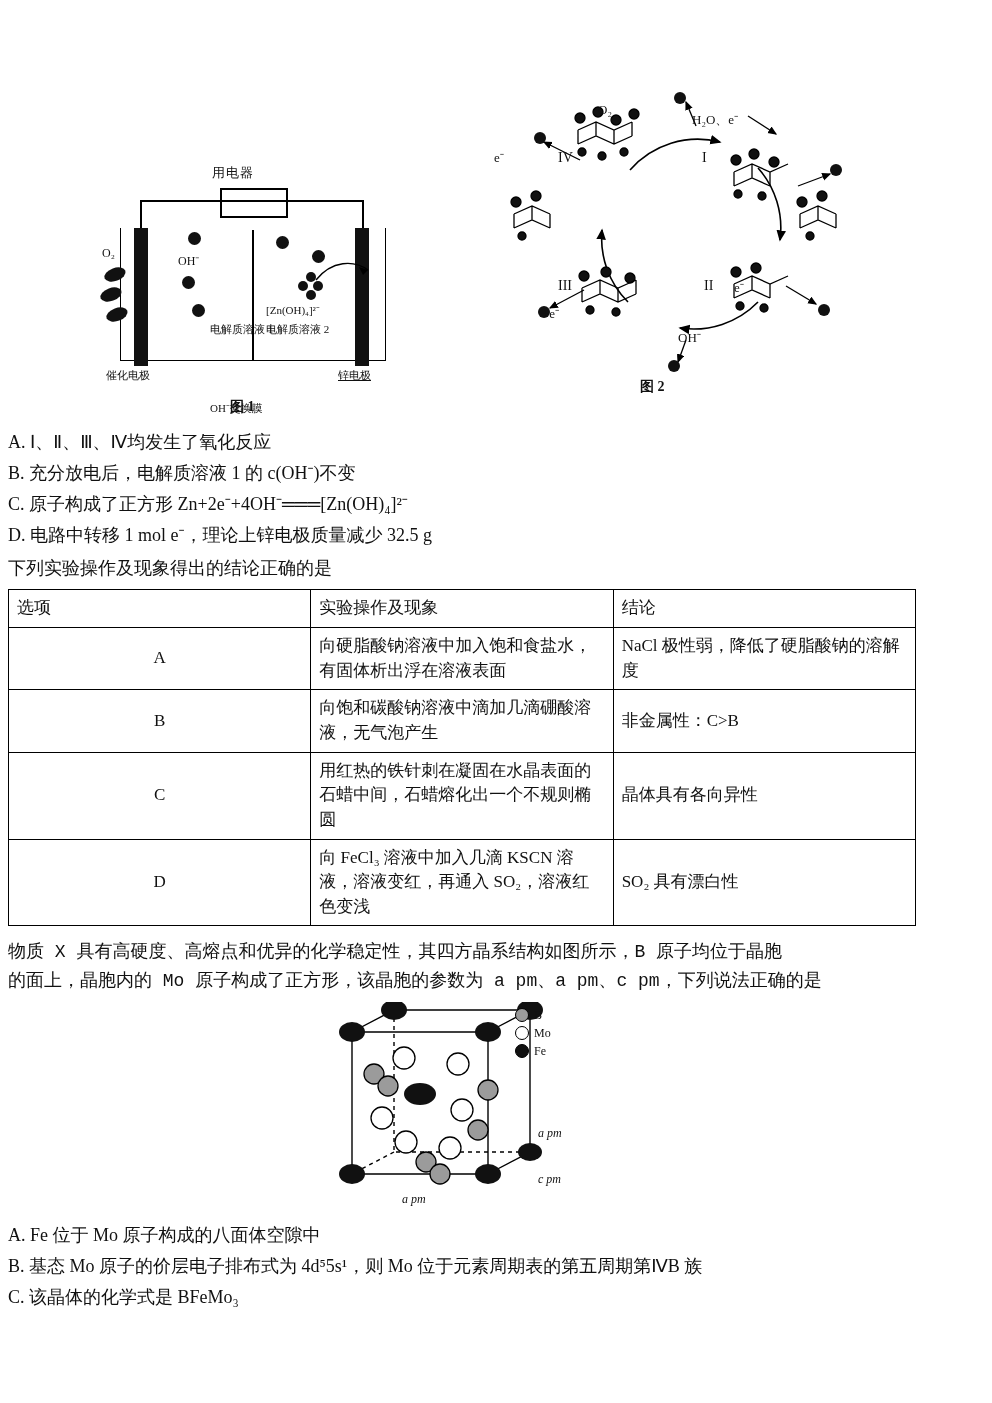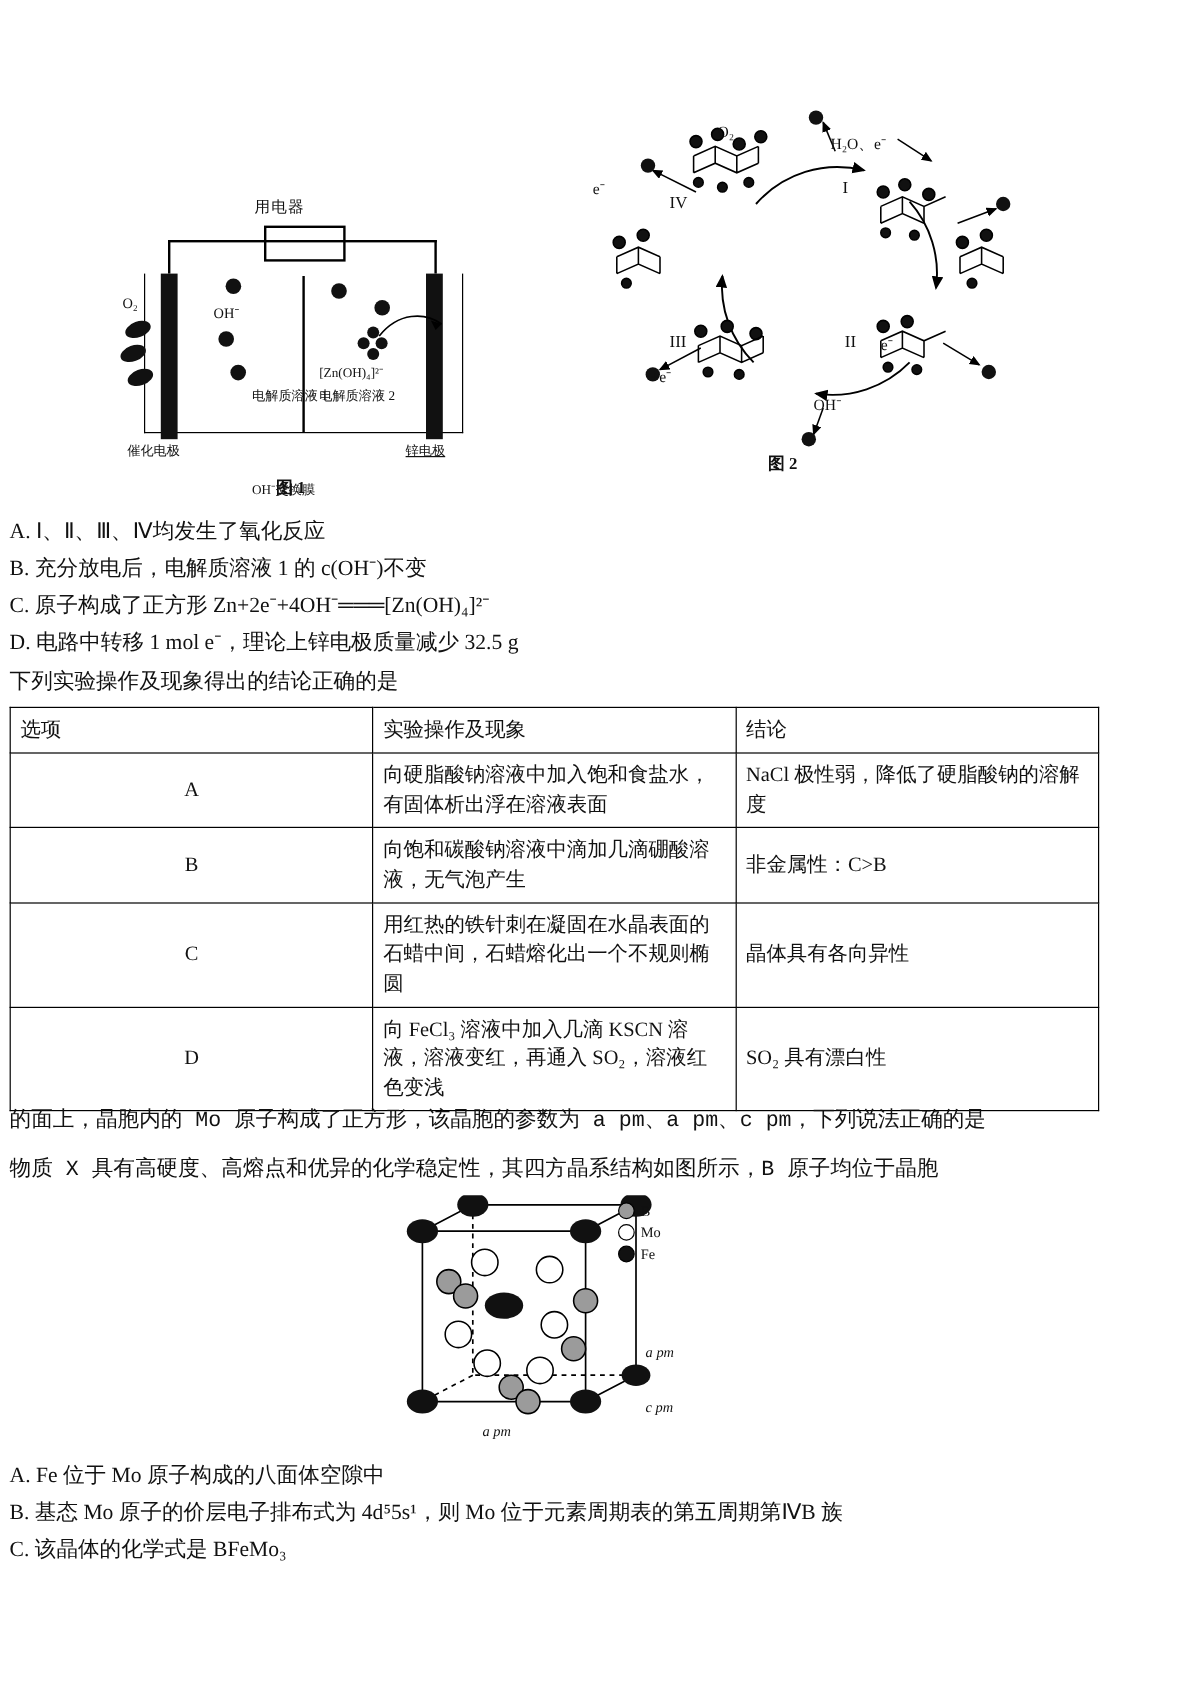--- a/index.html
+++ b/index.html
@@ -364,21 +364,21 @@
         </g>
       </svg>
 
       <div class="lbl" style="position:absolute; left:118px; top:12px; font-size:13px;">O₂</div>
       <div class="lbl" style="position:absolute; left:212px; top:20px; font-size:13px;">H₂O、e⁻</div>
       <div class="lbl" style="position:absolute; left:14px; top:58px; font-size:13px;">e⁻</div>
       <div class="lbl" style="position:absolute; left:254px; top:188px; font-size:13px;">e⁻</div>
       <div class="lbl" style="position:absolute; left:198px; top:238px; font-size:13px;">OH⁻</div>
       <div class="lbl" style="position:absolute; left:62px; top:214px; font-size:13px;">+e⁻</div>
 
-      <div class="lbl" style="position:absolute; left:78px; top:60px; font-size:14px;margin-top:12px;">IV</div>
+      <div class="lbl" style="position:absolute; left:78px; top:60px; font-size:14px;">IV</div>
       <div class="lbl" style="position:absolute; left:222px; top:60px; font-size:14px;">I</div>
       <div class="lbl" style="position:absolute; left:224px; top:188px; font-size:14px;">II</div>
       <div class="lbl" style="position:absolute; left:78px; top:188px; font-size:14px;">III</div>
 
       <div class="figcap" style="left:160px; top:288px;">图 2</div>
     </div>
   </div>
 
   <div style="margin-top:8px;">
     <p class="opt">A. Ⅰ、Ⅱ、Ⅲ、Ⅳ均发生了氧化反应</p>
@@ -414,22 +414,22 @@
         <td class="concl">晶体具有各向异性</td>
       </tr>
       <tr>
         <td class="code">D</td>
         <td class="op">向 FeCl₃ 溶液中加入几滴 KSCN 溶液，溶液变红，再通入 SO₂，溶液红色变浅</td>
         <td class="concl">SO₂ 具有漂白性</td>
       </tr>
     </tbody>
   </table>
 
+  <p class="stem" style="margin-top:12px;">物质 X 具有高硬度、高熔点和优异的化学稳定性，其四方晶系结构如图所示，B 原子均位于晶胞</p>
   <p class="stem" style="margin-top:-6px;">的面上，晶胞内的 Mo 原子构成了正方形，该晶胞的参数为 a pm、a pm、c pm，下列说法正确的是</p>
-  <p class="stem" style="margin-top:12px;">物质 X 具有高硬度、高熔点和优异的化学稳定性，其四方晶系结构如图所示，B 原子均位于晶胞</p>
 
   <div class="crystal-wrap">
     <div class="crystal">
       <svg width="300" height="210">
 
         <g stroke="#000" fill="none" stroke-width="1.4">
           <path d="M22,30 L158,30 L158,172 L22,172 Z"></path>
           <path d="M22,30 L64,8 L200,8 L158,30"></path>
           <path d="M200,8 L200,150 L158,172"></path>
           <path d="M64,8 L64,150 L200,150" stroke-dasharray="4 4"></path>

